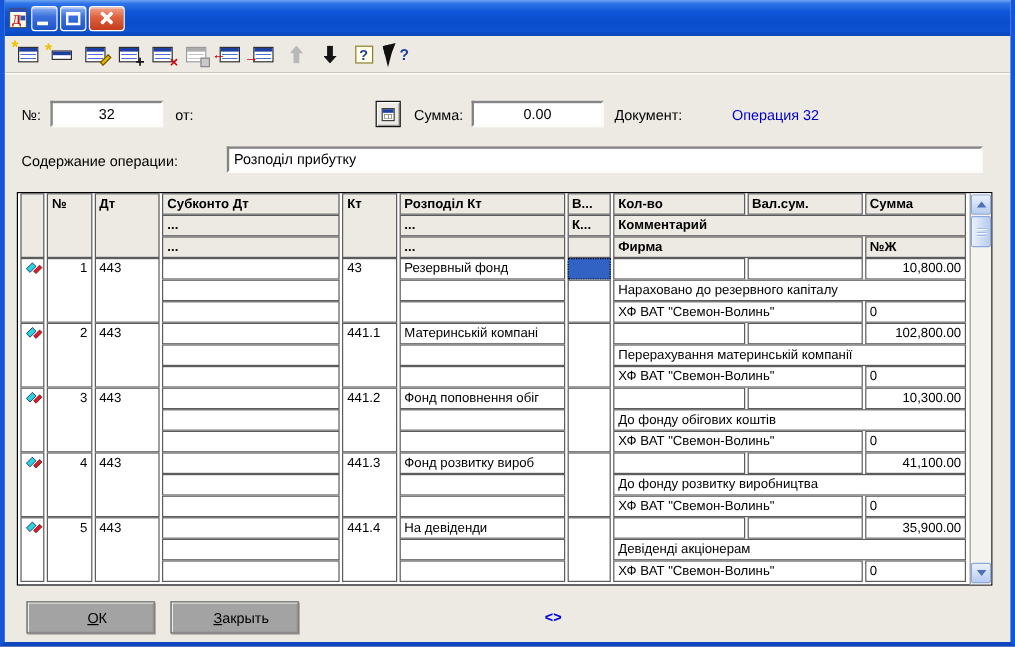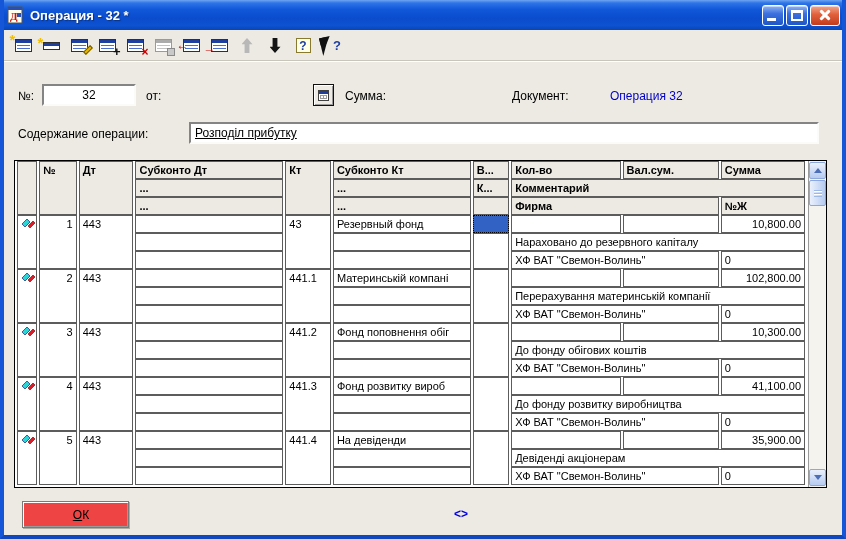--- a/index.html
+++ b/index.html
@@ -103,39 +103,38 @@
     border-bottom:5px solid #4C6FB5; }
   .tri-down { width:0; height:0; border-left:4px solid transparent; border-right:4px solid transparent;
     border-top:5px solid #4C6FB5; }
   .sthumb { position:absolute; left:0; top:19px; width:17px; height:26px; border:1px solid #8CA8DC; border-radius:2px;
     background:linear-gradient(90deg,#EAF1FC 0%,#CBDAF5 60%,#B7CCF0 100%);
     display:flex; align-items:center; justify-content:center; }
   .grip { width:8px; height:7px;
     background:repeating-linear-gradient(180deg,#9FB9E6 0 1px,#fff 1px 2px ,transparent 2px 3px); }
 
   
-  .btn { position:absolute; height:27px; background:#ef4444; font-size:12px; color:#000;
+  .btn { position:absolute; height:27px; background:#a3a3a3; font-size:12px; color:#000;
     border:1px solid #7a7a7a; box-shadow:inset 1px 1px 0 #fff, inset -1px -1px 0 #9a9a9a, 1px 1px 0 #b0ada2;
     display:flex; align-items:center; justify-content:center; font-family:"Liberation Sans",sans-serif;padding-left:11px; }
   .btn .first { text-decoration:underline; }
   .resize-mark { position:absolute; font-size:12px; font-weight:bold; color:#0000E0; }
 </style>
 </head>
 <body>
 
 <div class="win">
 
   <div class="titlebar">
     <svg class="app-ico" viewBox="0 0 18 18">
       <rect x="2" y="1" width="14" height="16" fill="#FFFDEB" stroke="#555"></rect>
       <rect x="2" y="1" width="14" height="3" fill="#2A4FB0"></rect>
       <text x="4" y="14" font-size="11" font-weight="bold" fill="#CC1010" font-family="Liberation Serif, serif">Д</text>
       <rect x="11" y="7" width="4" height="4" fill="#2A4FB0"></rect>
     </svg>
-    <span class="title-text">Операция - 32 *</span>
     <span class="cap-btn">
         <span class="glyph-min"></span>
       </span>
     <span class="cap-btn">
         <span class="glyph-max"></span>
       </span>
     <span class="cap-btn close">
         <span class="glyph-x1"></span>
         <span class="glyph-x2"></span>
       </span>
@@ -207,26 +206,27 @@
 
   <span class="lbl" style="left:14px; top:89px;">№:</span>
   <div class="inp right" style="left:38px; top:84px; width:94px;">32</div>
 
   <span class="lbl" style="left:142px; top:89px;">от:</span>
   <span class="cal-btn" style="left:309px; top:84px;">
       <span class="cal-glyph"></span>
     </span>
 
   <span class="lbl" style="left:341px; top:89px;">Сумма:</span>
+  <div class="inp right" style="left:389px; top:84px; width:110px;">0.00</div>
 
   <span class="lbl" style="left:508px; top:89px;">Документ:</span>
   <span class="doclink" style="left:578px; top:89px;margin-left:28px;">Операция 32</span>
 
   <span class="lbl" style="left:14px; top:127px;">Содержание операции:</span>
-  <div class="inp" style="left:185px; top:122px; width:630px;text-decoration:underline;">Розподіл прибутку</div>
+  <div class="inp" style="left:185px; top:122px; width:630px;">Розподіл прибутку</div>
 
   <div class="tablewrap">
     <table class="grid">
       <colgroup>
         <col style="width:20px">
           <col style="width:37px">
           <col style="width:54px">
           <col style="width:146px">
         <col style="width:45px">
           <col style="width:136px">
@@ -236,21 +236,21 @@
           <col style="width:83px">
       </colgroup>
 
       <tbody>
           <tr>
         <th rowspan="3"></th>
         <th rowspan="3">№</th>
         <th rowspan="3">Дт</th>
         <th>Субконто Дт</th>
         <th rowspan="3">Кт</th>
-        <th>Субконто Кт</th>
+        <th>Розподіл Кт</th>
         <th>В...</th>
         <th>Кол-во</th>
         <th>Вал.сум.</th>
         <th>Сумма</th>
       </tr>
       <tr>
         <th>...</th>
         <th>...</th>
         <th>К...</th>
         <th colspan="3">Комментарий</th>
@@ -420,15 +420,18 @@
         </span>
       <span class="sbtn bottom">
           <span class="tri-down"></span>
         </span>
     </div>
   </div>
 
   <div class="btn" style="left:18px; top:501px; width:107px;">
     <span><span class="first">О</span><span>К</span></span>
   </div>
+  <div class="btn" style="left:138px; top:501px; width:107px;">
+    <span><span class="first">З</span><span>акрыть</span></span>
+  </div>
   <span class="resize-mark" style="left:450px; top:507px;">&lt;&gt;</span>
 
 </div>
 
 </body></html>

